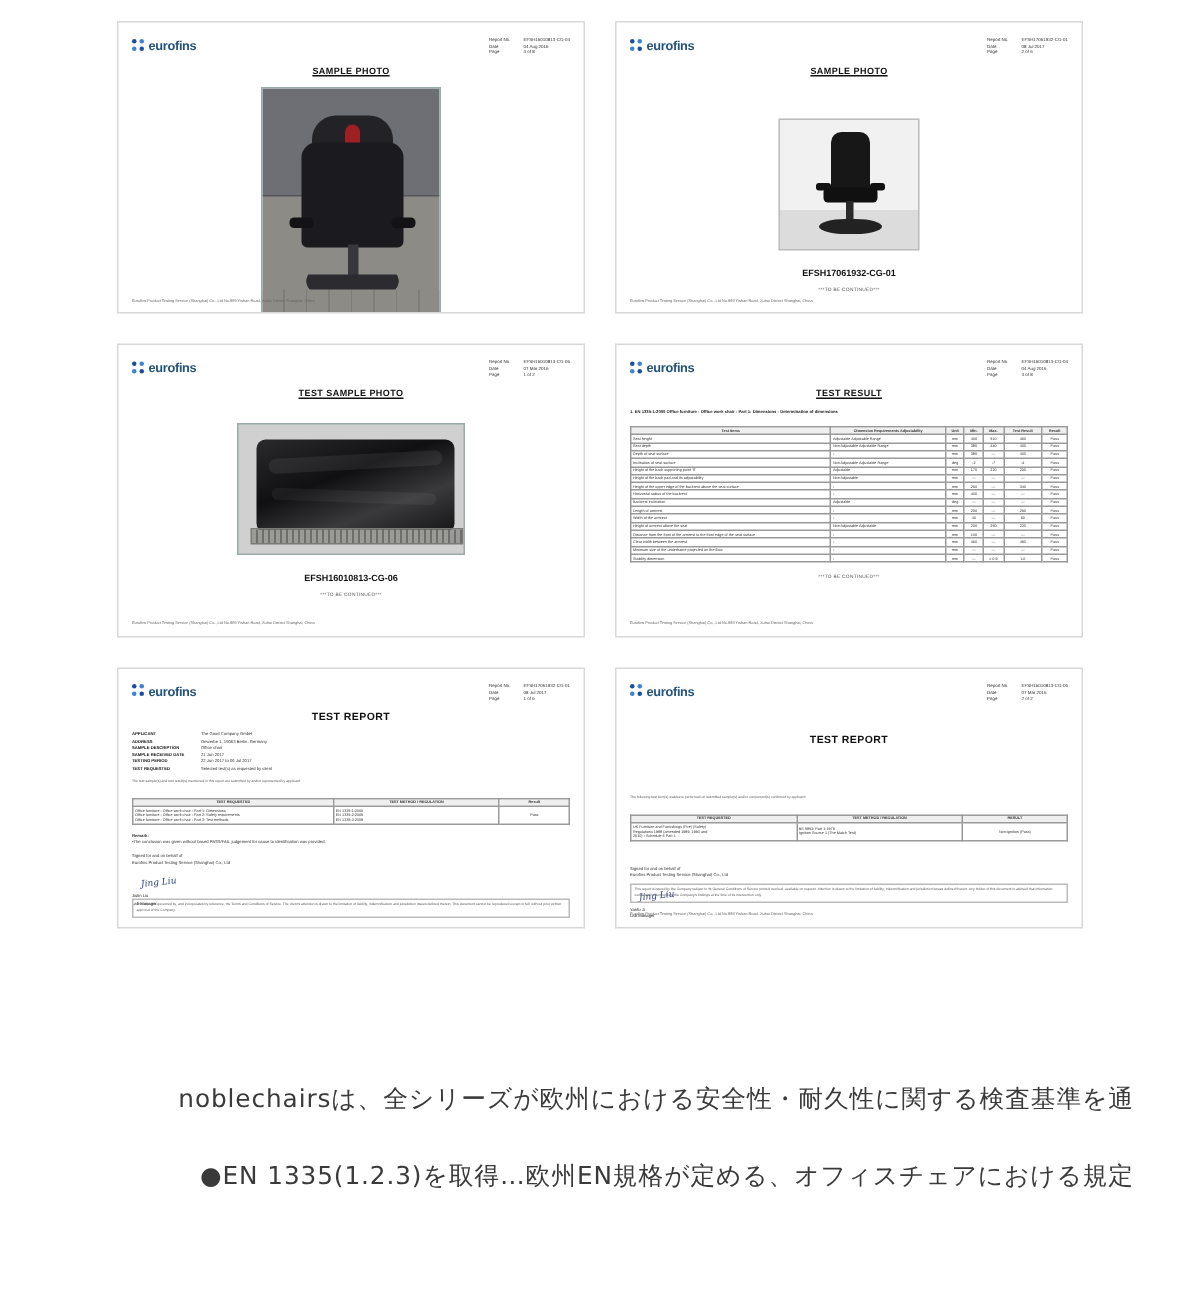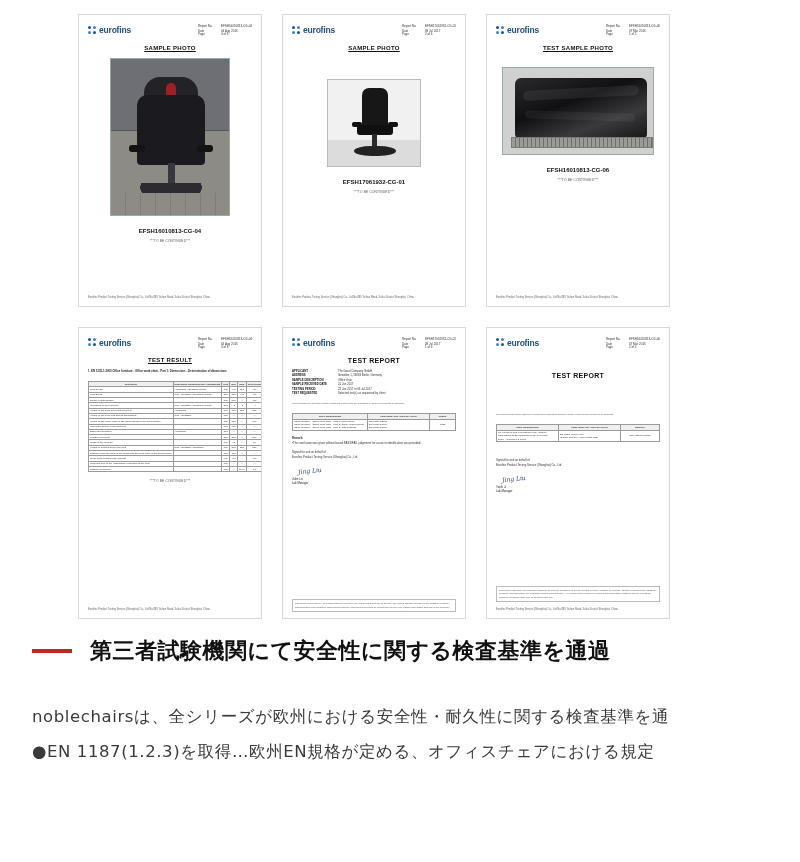--- a/index.html
+++ b/index.html
@@ -18,24 +18,24 @@
     width: 800px;
     height: 862px;
     background: #fff;
   }
 
   
   .reports {
     position: absolute;
     left: 78px;
     top: 14px;
-    width: 592px;
+    width: 644px;
     height: 605px;
     display: grid;
-    grid-template-columns: 1fr 1fr 1fr;
+    grid-template-columns: 1fr 1fr;
     grid-template-rows: 1fr 1fr;
     gap: 20px;
   }
   .report {
     position: relative;
     background: #fff;
     border: 1px solid #d8d8d8;
     box-sizing: border-box;
     padding: 10px 9px 6px 9px;
     overflow: hidden;
@@ -233,21 +233,21 @@
     position: absolute;
     left: 32px;
     top: 700px;
     width: 740px;
     font-size: 16.5px;
     line-height: 2.1;
     color: #3a3a3a;
     font-family: "DejaVu Sans", "Liberation Sans", sans-serif;
     letter-spacing: 0.6px;
   }
-  .body-copy p { margin: 0; }
+  .body-copy p { margin: 16px; text-align: right; }
 </style>
 </head>
 <body>
 
 <div class="page">
 
   <div class="reports">
 
     <div class="report">
       <div class="rep-head">
@@ -653,23 +653,19 @@
 Lab Manager</div>
 
       <div class="legal" style="position:absolute;left:9px;right:9px;bottom:16px">This report is issued by the Company subject to its General Conditions of Service printed overleaf, available on request. Attention is drawn to the limitation of liability, indemnification and jurisdiction issues defined therein. Any holder of this document is advised that information contained hereon reflects the Company's findings at the time of its intervention only.</div>
       <div class="rep-foot">Eurofins Product Testing Service (Shanghai) Co., Ltd
 No.889 Yishan Road, Xuhui District
 Shanghai, China</div>
     </div>
 
   </div>
 
-  <div class="headline">
-    <span class="rule"></span>
-    <h2>第三者試験機関にて安全性に関する検査基準を通過</h2>
-  </div>
 
   <div class="body-copy">
     <p>noblechairsは、全シリーズが欧州における安全性・耐久性に関する検査基準を通</p>
-    <p>●EN 1187(1.2.3)を取得…欧州EN規格が定める、オフィスチェアにおける規定</p>
+    <p>●EN 1335(1.2.3)を取得…欧州EN規格が定める、オフィスチェアにおける規定</p>
   </div>
 
 </div>
 
 </body></html>

